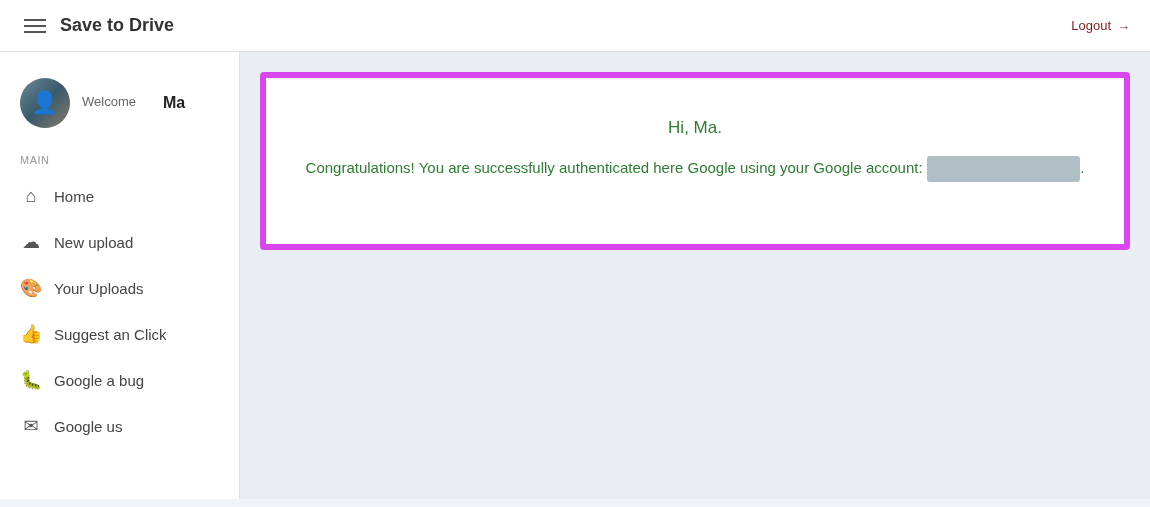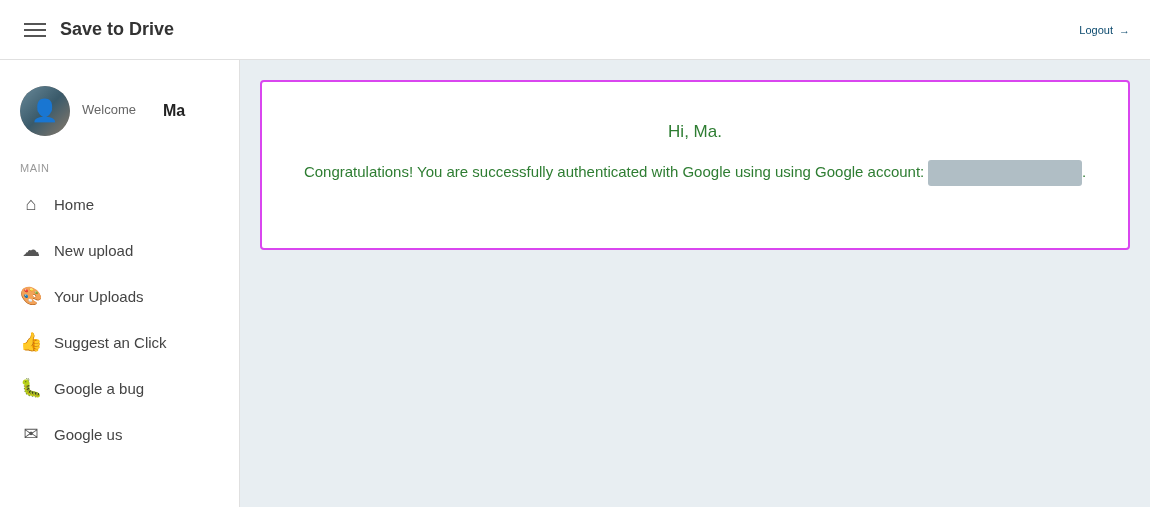--- a/index.html
+++ b/index.html
@@ -5,21 +5,21 @@
     * { margin: 0; padding: 0; box-sizing: border-box; }
     body { font-family: Arial, sans-serif; background: #f0f4f7; width: 1150px; height: 507px; overflow: hidden; }
 
     
     #header {
       display: flex;
       align-items: center;
       justify-content: space-between;
       background: #fff;
       border-bottom: 1px solid #e0e0e0;
-      height: 60px;
+      height: 52px;
       padding: 0 20px;
     }
     #header-left {
       display: flex;
       align-items: center;
       gap: 10px;
     }
     #app-title {
       font-size: 18px;
       color: #333;
@@ -40,22 +40,22 @@
       height: 2px;
       background: #555;
     }
     #logout-btn {
       display: flex;
       align-items: center;
       gap: 6px;
       background: none;
       border: none;
       cursor: pointer;
-      font-size: 11px;
-      color: #0c4a6e;
+      font-size: 13px;
+      color: #7f1d1d;
     }
 
     
     #layout {
       display: flex;
       height: calc(507px - 60px);
     }
 
     
     #sidebar {
@@ -133,21 +133,21 @@
     
     #main-content {
       flex: 1;
       background: #e8eef2;
       padding: 20px;
       overflow: auto;
     }
 
     #content-card {
       background: #fff;
-      border: 2px solid #d946ef;
+      border: 6px solid #d946ef;
       border-radius: 4px;
       padding: 40px 20px;
       text-align: center;
       max-width: 870px;
     }
 
     #greeting {
       font-size: 17px;
       color: #2e7d32;
       margin-bottom: 18px;
@@ -234,18 +234,18 @@
     <div class="sidebar-item">
       <span class="sidebar-icon">✉</span>
       <span>Google us</span>
     </div>
   </div>
 
   <div id="main-content">
     <div id="content-card">
       <div id="greeting">Hi, Ma.</div>
       <div id="congrats-text">
-        <span>Congratulations! You are successfully authenticated with Google using using Google account: </span><span id="email-redacted">••••••••••••••••••.edu</span><span>.</span>
+        <span>Congratulations! You are successfully authenticated here Google using your Google account: </span><span id="email-redacted">••••••••••••••••••.edu</span><span>.</span>
       </div>
     </div>
   </div>
 
 </div>
 
 </body></html>

